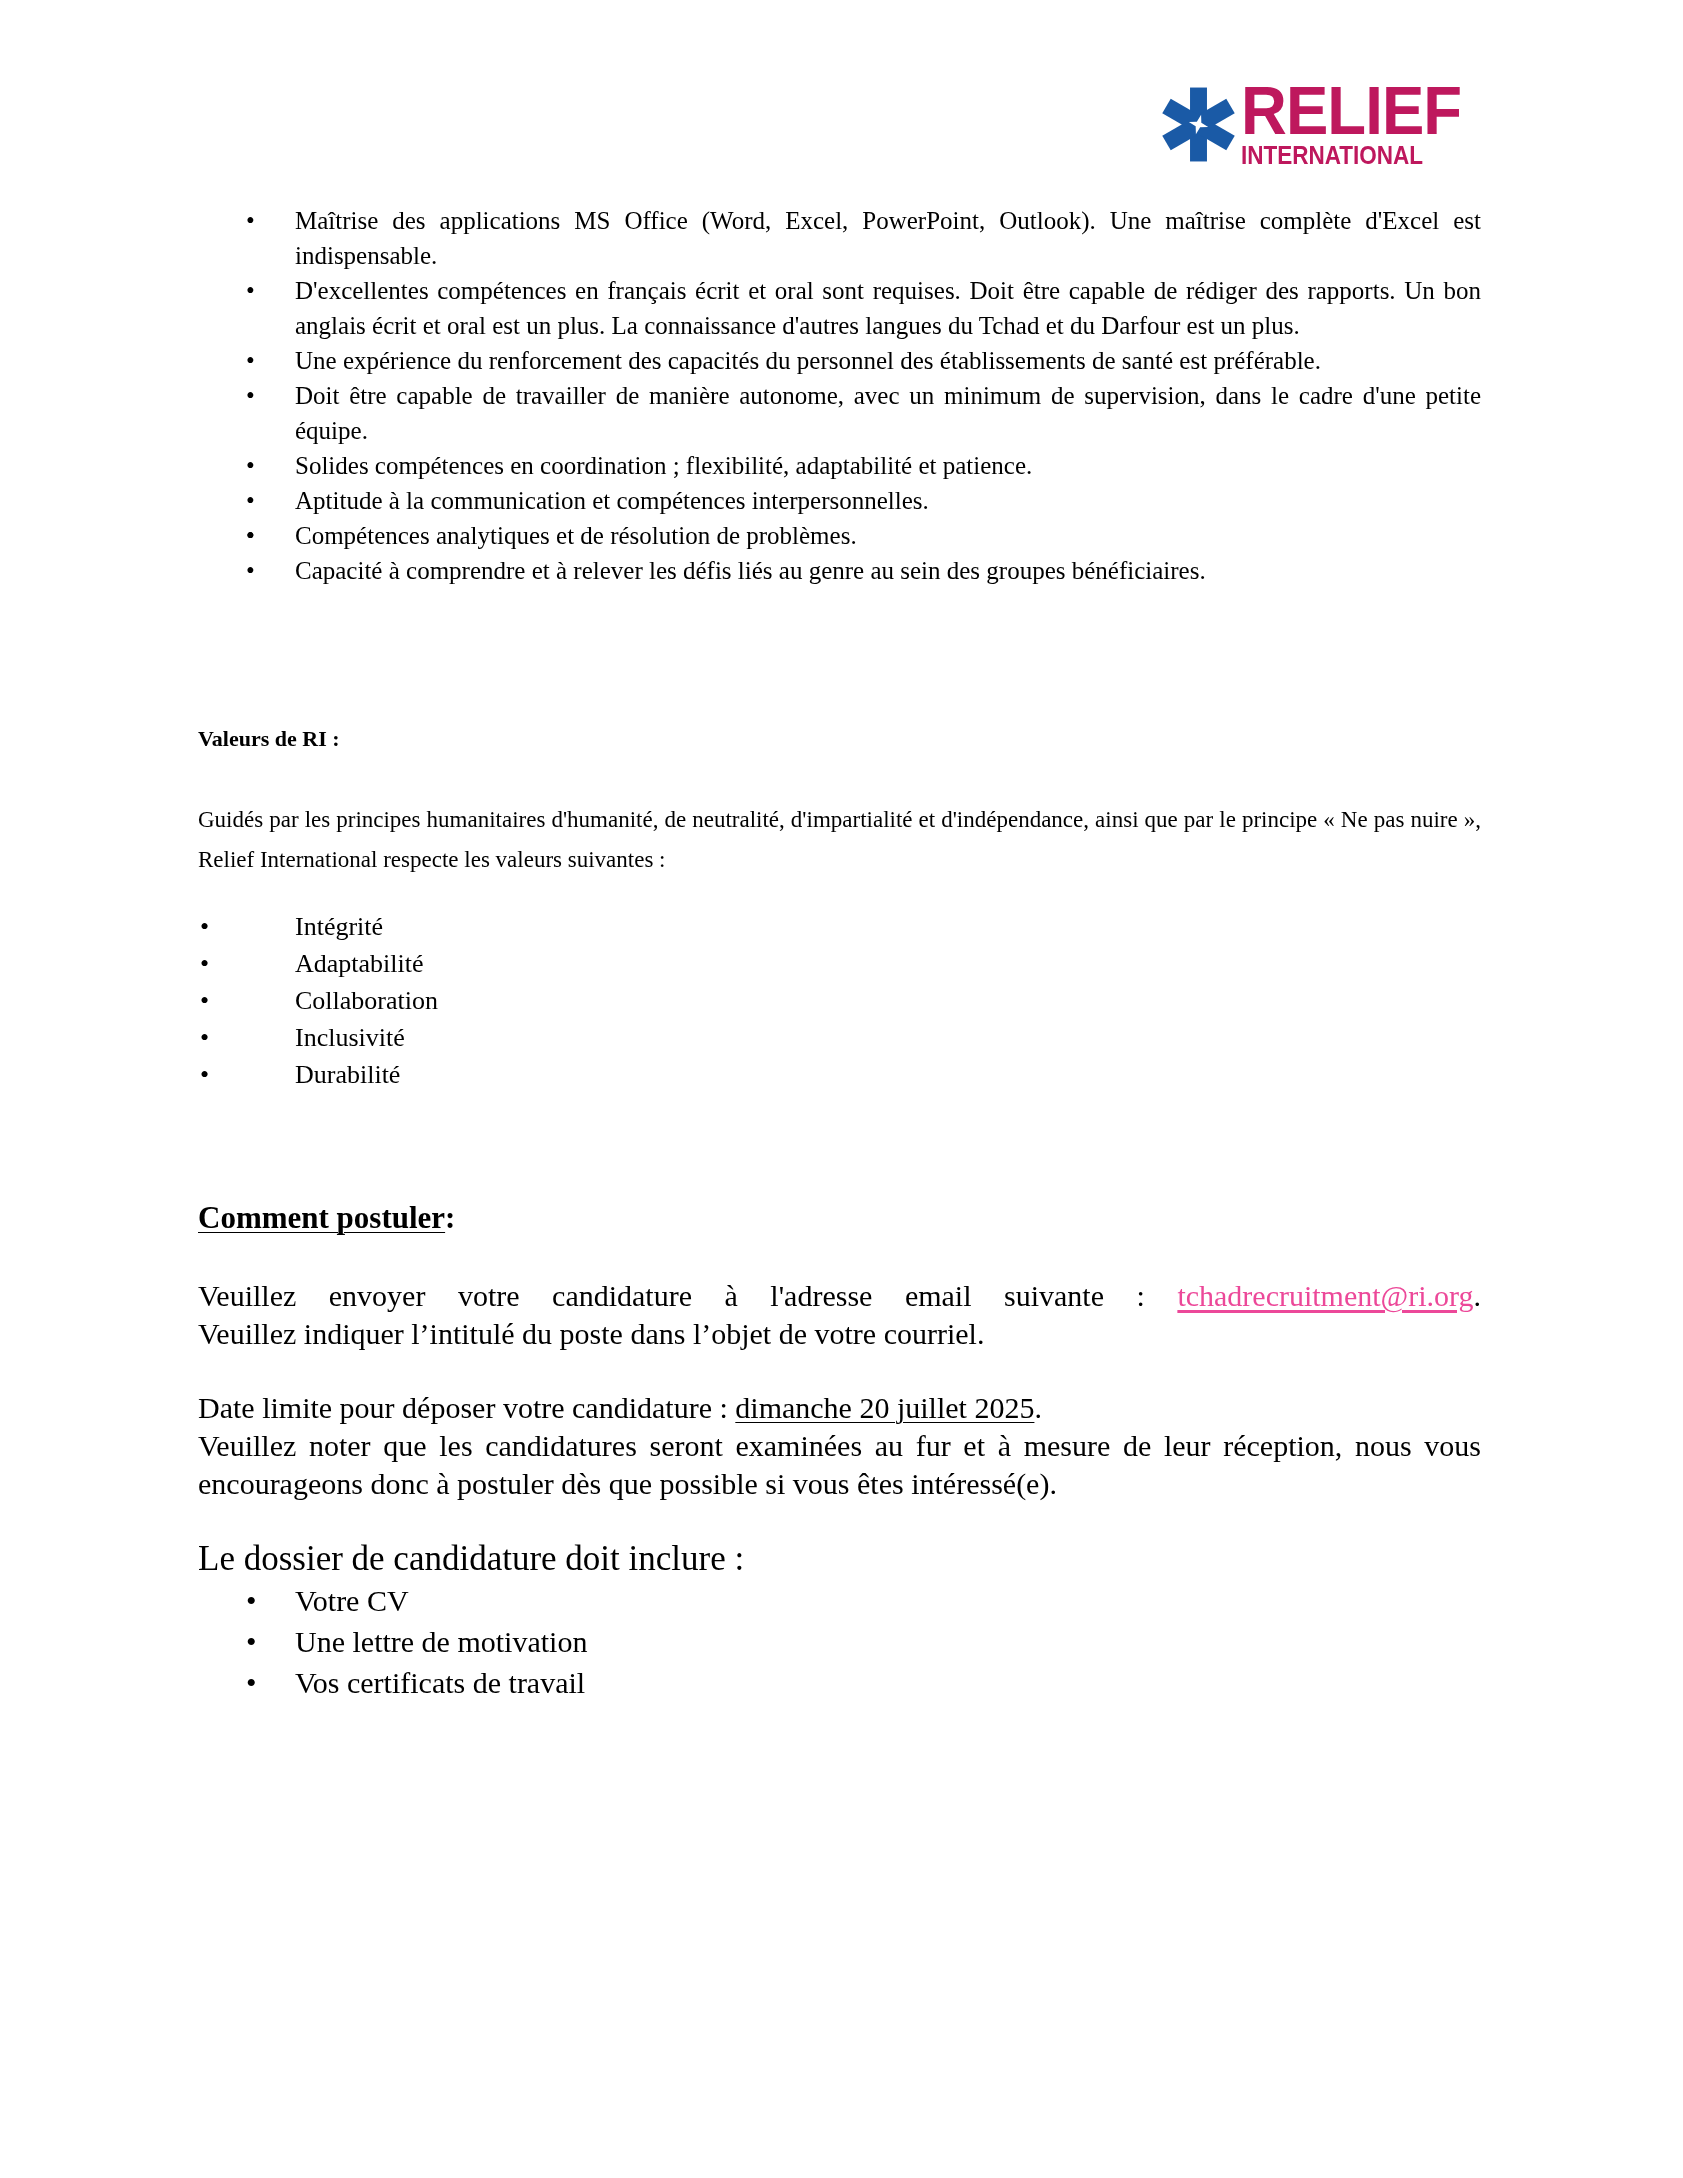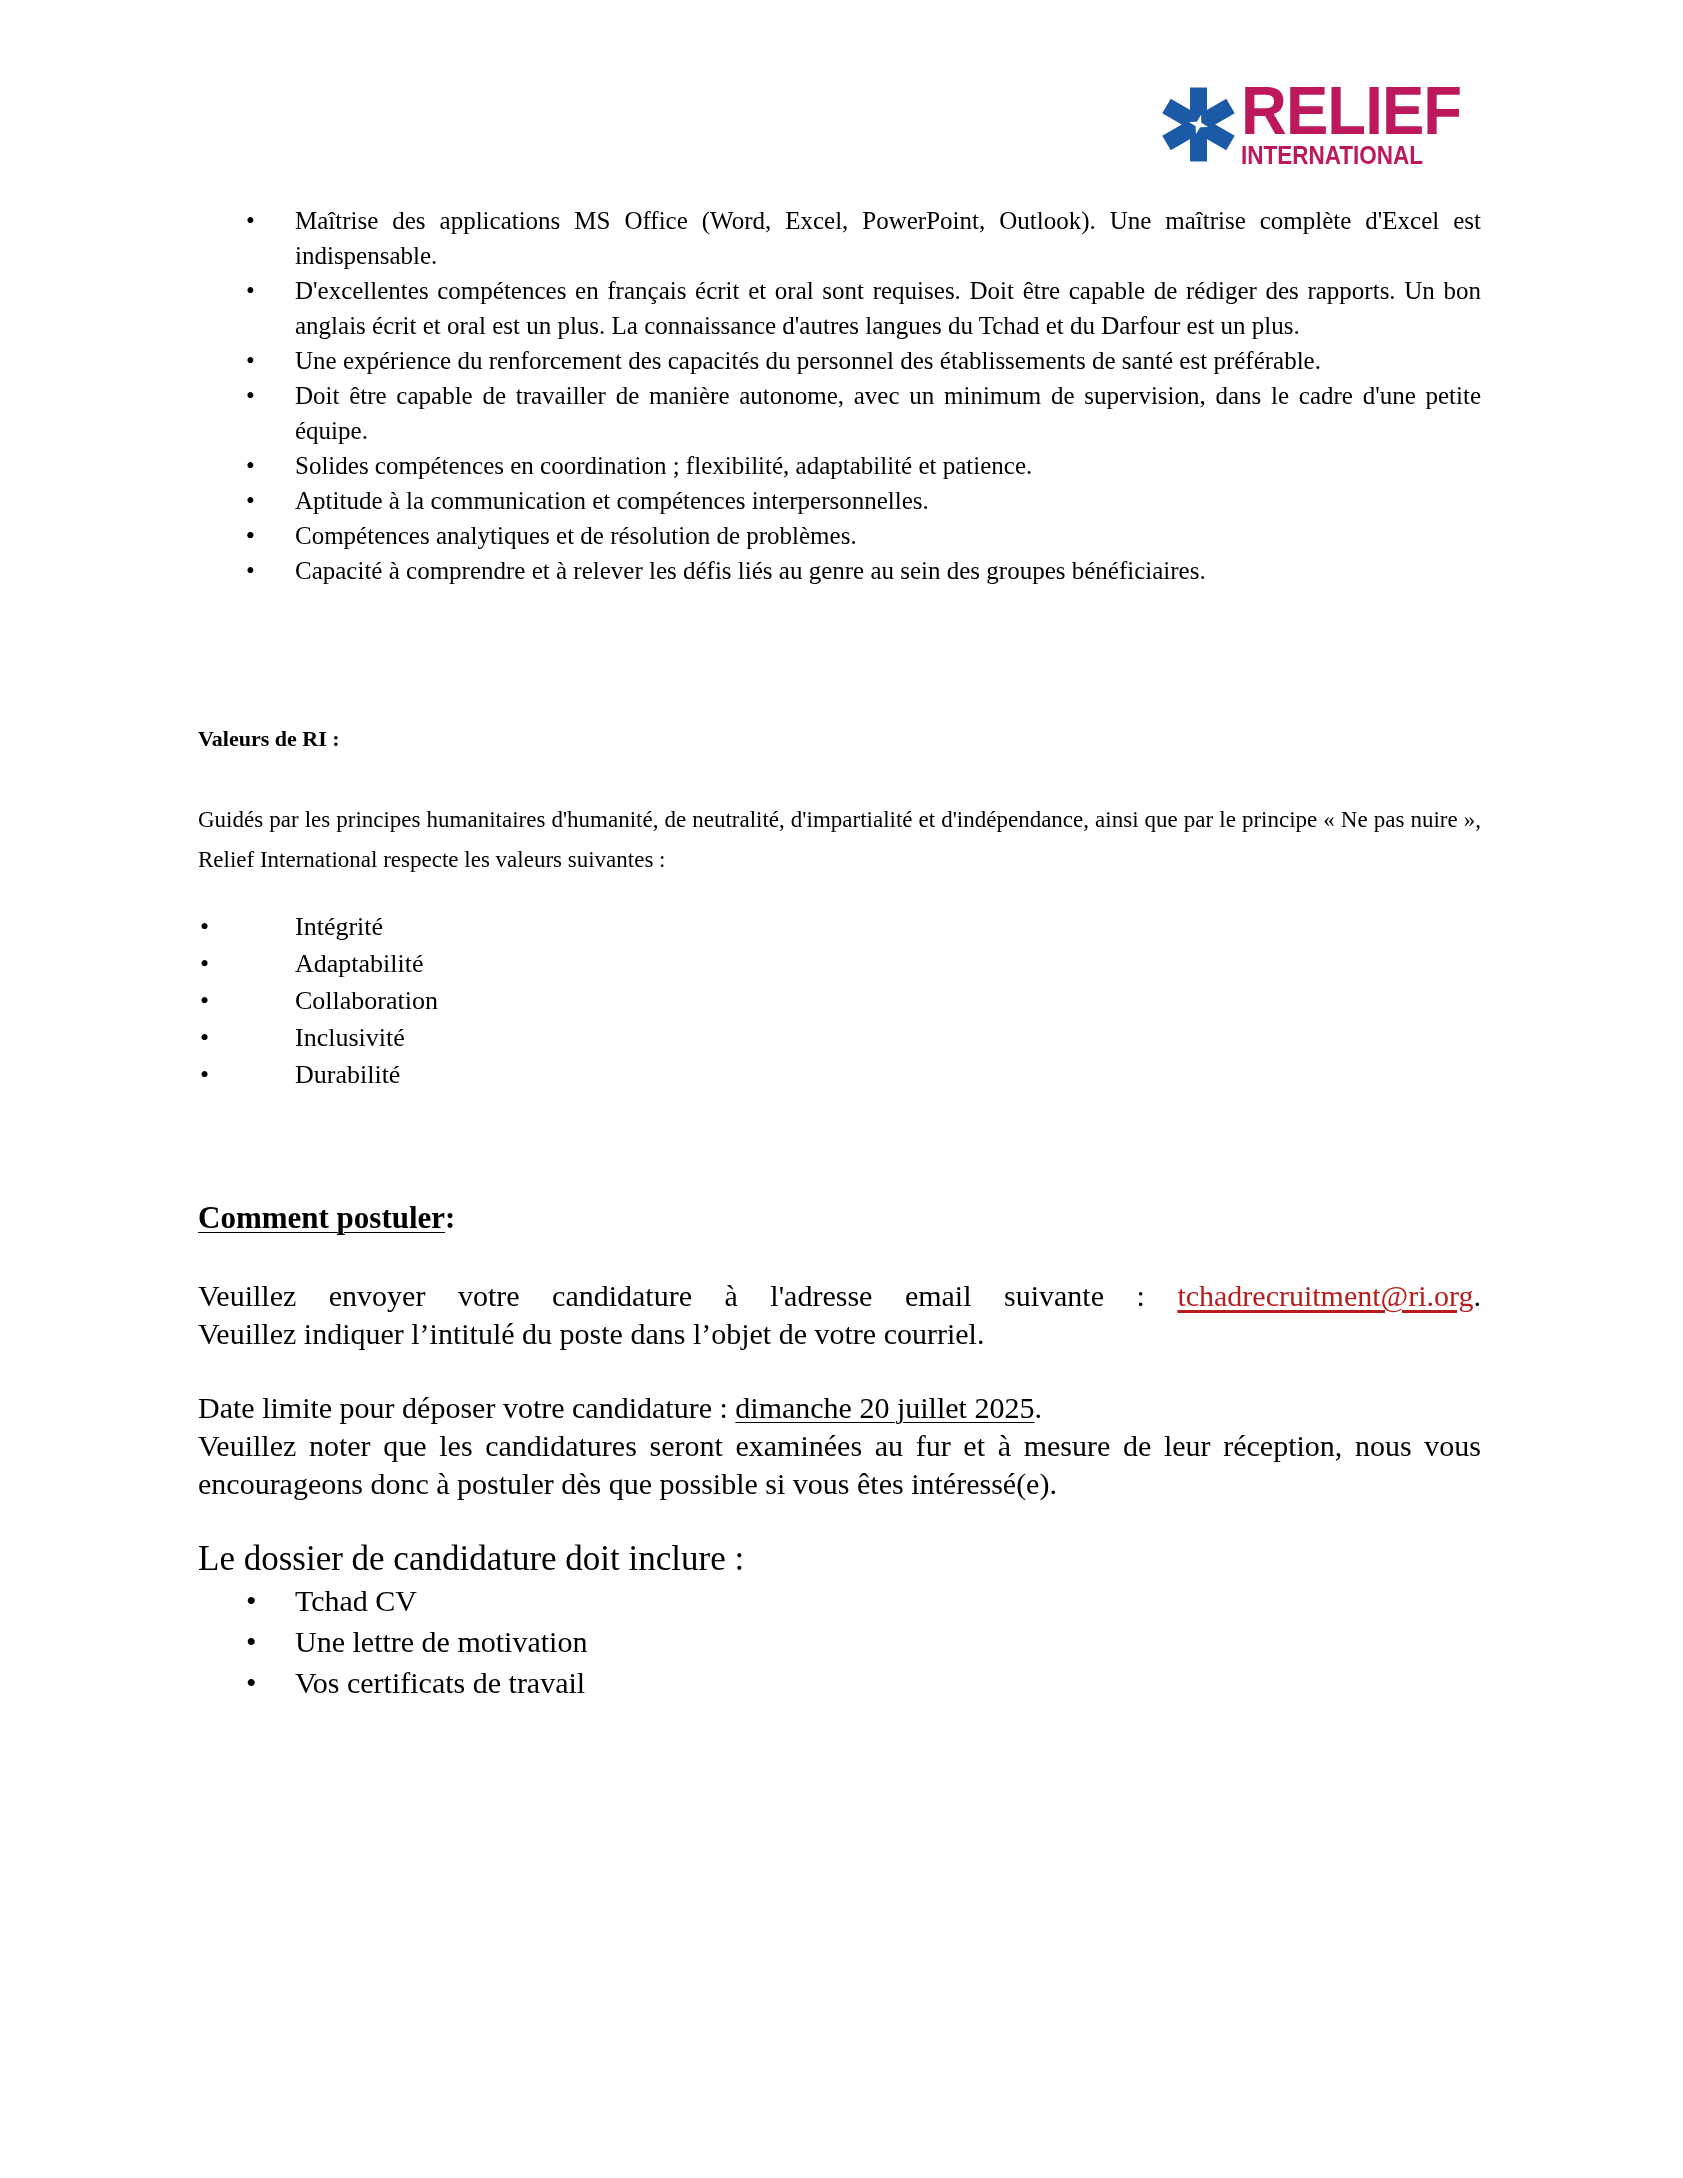--- a/index.html
+++ b/index.html
@@ -18,21 +18,21 @@
   .h-values { position:absolute; left:198px; top:726px; font-weight:bold; font-size:22px; }
   .p-values { position:absolute; left:198px; top:800px; width:1283px; font-size:23px; line-height:40px; text-align:justify; }
   .list2 { position:absolute; left:198px; top:908px; margin:0; padding:0; list-style:none; font-size:26px; line-height:37px; }
   .list2 li { position:relative; padding-left:97px; }
   .list2 li .b { position:absolute; left:2px; top:0; }
 
   .h-apply { position:absolute; left:198px; top:1200px; font-weight:bold; font-size:31px; }
   .h-apply .u { text-decoration:underline; text-decoration-thickness:1px; text-underline-offset:4px; }
   .p-email { position:absolute; left:198px; top:1277px; width:1283px; font-size:30px; line-height:38px; text-align:justify; }
   .p-email .line1 { text-align:justify; text-align-last:justify; display:block; }
-  .email { color:#b91c1c; text-decoration:underline; text-underline-offset:4px;margin-top:28px; }
+  .email { color:#ec4899; text-decoration:underline; text-underline-offset:4px;margin-top:28px; }
   .p-deadline { position:absolute; left:198px; top:1389px; width:1283px; font-size:30px; line-height:38px; text-align:justify; }
   .date { text-decoration:underline; text-decoration-thickness:1px; text-underline-offset:4px; }
   .p-dossier { position:absolute; left:198px; top:1540px; font-size:35px; line-height:38px; }
   .list3 { position:absolute; left:198px; top:1580px; margin:0; padding:0; list-style:none; font-size:30px; line-height:41px; }
   .list3 li { position:relative; padding-left:97px; }
   .list3 li .b { position:absolute; left:48px; top:0; }
 </style>
 </head>
 <body>
 
@@ -81,17 +81,17 @@
   <span>Veuillez indiquer l’intitulé du poste dans l’objet de votre courriel.</span>
 </div>
 
 <div class="p-deadline">
   <span>Date limite pour déposer votre candidature :</span> <span class="date">dimanche 20 juillet 2025</span><span>.</span><br>
   <span>Veuillez noter que les candidatures seront examinées au fur et à mesure de leur réception, nous vous encourageons donc à postuler dès que possible si vous êtes intéressé(e).</span>
 </div>
 
 <div class="p-dossier">Le dossier de candidature doit inclure :</div>
 <ul class="list3">
-  <li><span class="b">•</span><span>Tchad CV</span></li>
+  <li><span class="b">•</span><span>Votre CV</span></li>
   <li><span class="b">•</span><span>Une lettre de motivation</span></li>
   <li><span class="b">•</span><span>Vos certificats de travail</span></li>
 </ul>
 
 
 </body></html>

